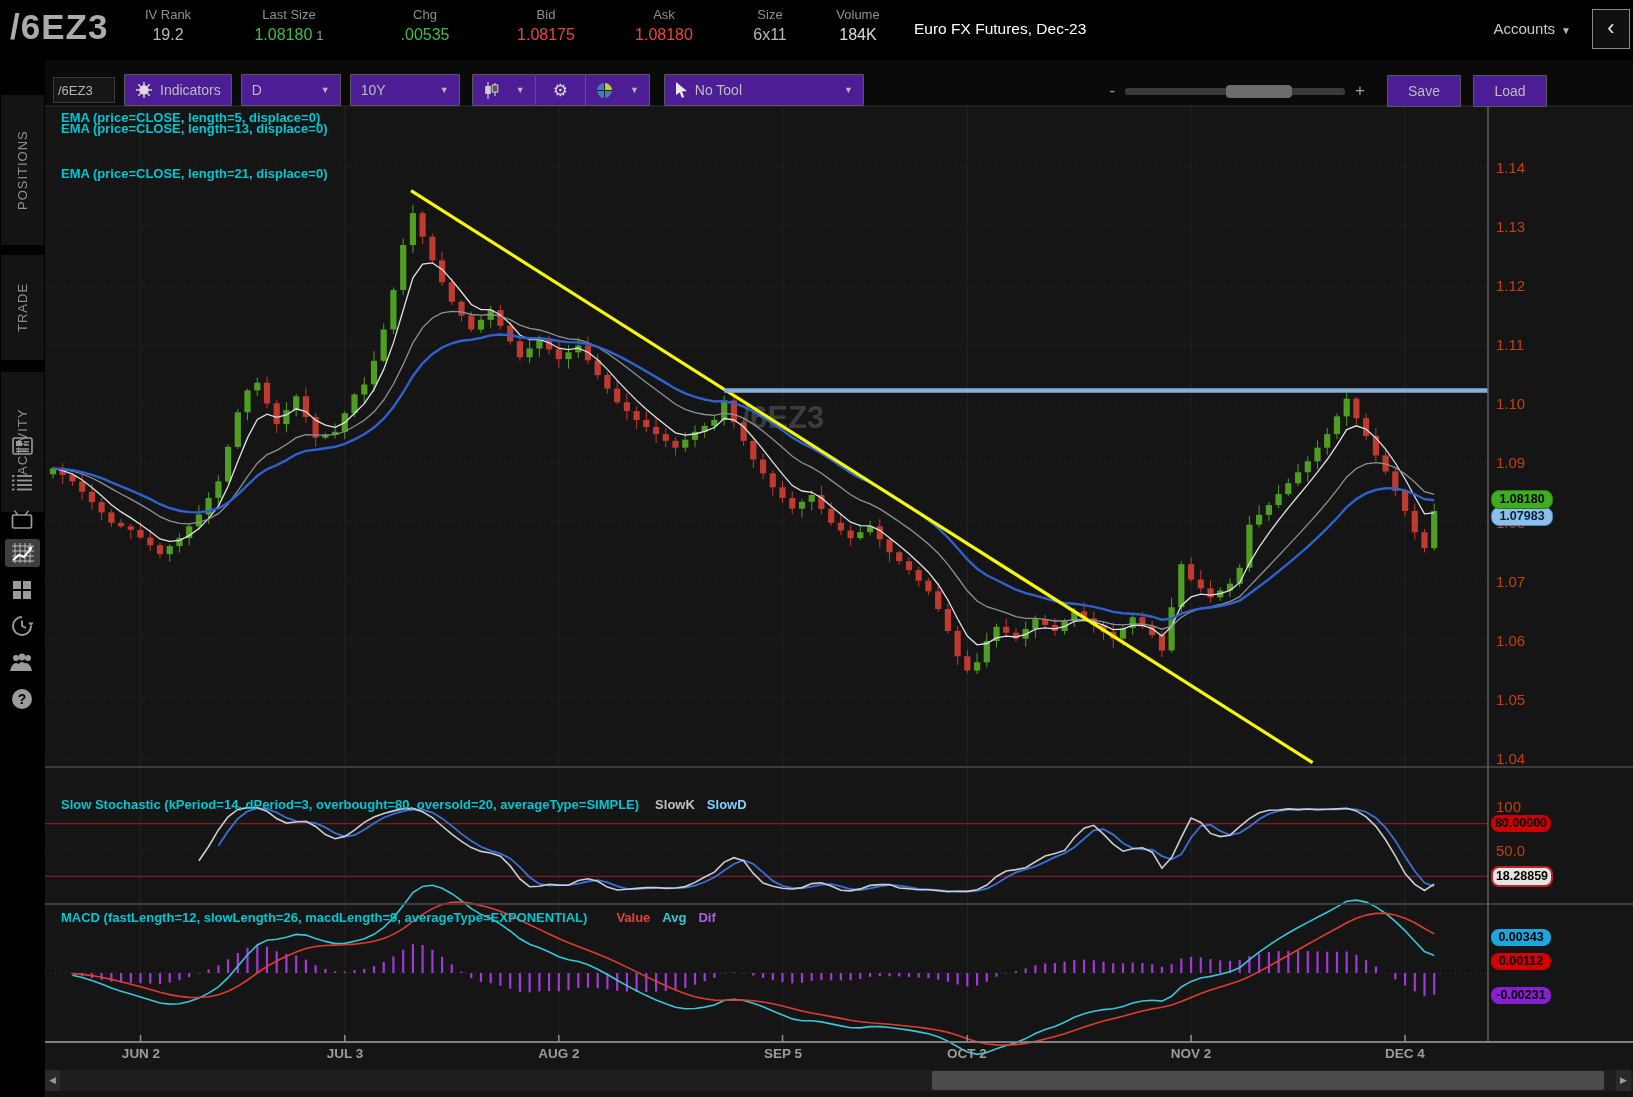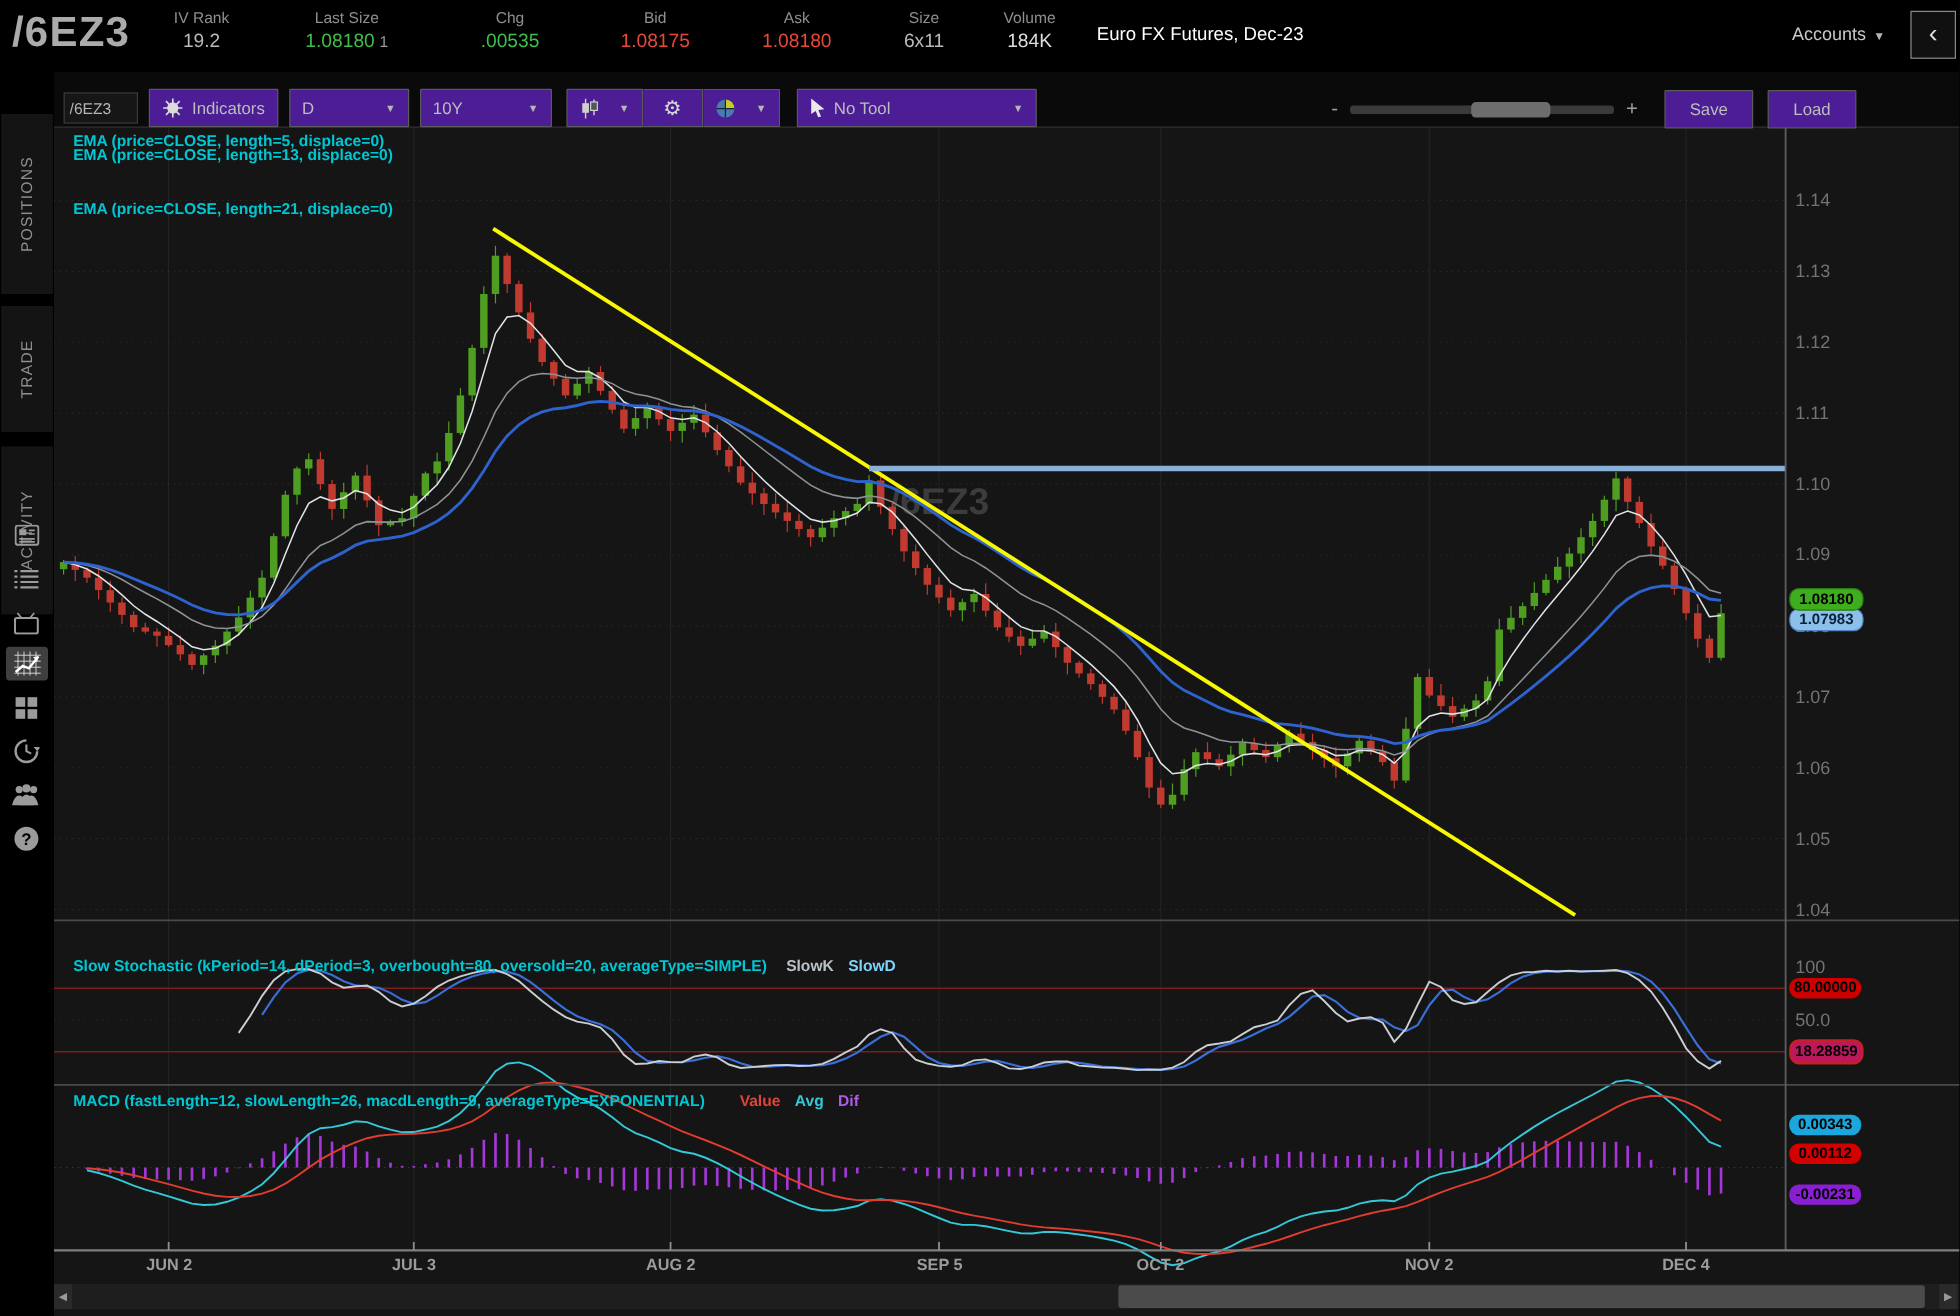--- a/index.html
+++ b/index.html
@@ -50,28 +50,28 @@
   .knob{position:absolute;left:46%;top:-3px;width:66px;height:13px;background:#6d6d6d;border-radius:4px;}
   .savebtn{width:52px;justify-content:center;margin-left:12px;}
   
   .chart-layer{position:absolute;inset:0;z-index:1;}
   #chartSvg{position:absolute;left:0;top:0;}
   .stud{position:absolute;font-size:13px;font-weight:bold;color:#00c6d2;white-space:nowrap;z-index:3;}
   .ema1{left:61px;top:110px;} .ema2{left:61px;top:121px;} .ema3{left:61px;top:166px;}
   .stochlab{left:61px;top:797px;} .macdlab{left:61px;top:910px;}
   .stud .lk{color:#b9c2c8;margin-left:16px;} .stud .ld{color:#7dd3fc;margin-left:12px;}
   .stud .mv{color:#e04438;margin-left:29px;} .stud .ma{color:#35c8d8;margin-left:12px;} .stud .md{color:#b05ce8;margin-left:12px;}
-  .axis-label{position:absolute;color:#737373;font-size:15px;z-index:2;}
+  .axis-label{position:absolute;color:#c2410c;font-size:15px;z-index:2;}
   .date-label{position:absolute;color:#9c9c9c;font-size:13.5px;font-weight:bold;transform:translateX(-50%);z-index:2;}
   .bubble{position:absolute;left:1491px;width:60px;height:17px;line-height:17px;text-align:center;
           font-size:12.5px;font-weight:bold;color:#000;border-radius:8px;z-index:4;}
   .bb-last{top:490px;background:#3fae1e;border:1px solid #2a7a12;z-index:5;}
   .bb-ema{top:507px;background:#8cc0ea;border:1px solid #4e84bc;color:#09213a;}
   .bb-sob{top:815px;background:#cc0000;}
-  .bb-slast{top:866px;background:#be185d;border:2px solid #c32222;width:58px;}
+  .bb-slast{top:866px;background:#e5e5e5;border:2px solid #c32222;width:58px;}
   .bb-mavg{top:929px;background:#1ba7dc;}
   .bb-mval{top:953px;background:#d40000;}
   .bb-mdif{top:987px;background:#8a1ed2;}
   
   .scrollbar{position:absolute;left:45px;right:0;top:1070px;height:21px;background:#1e1e1e;z-index:6;}
   .sb-handle{position:absolute;left:887px;width:672px;top:1px;height:19px;background:#4b4b4b;border-radius:2px;}
   .sb-arrow{position:absolute;top:0;width:15px;height:21px;color:#9a9a9a;font-size:9px;line-height:21px;
             text-align:center;background:#2a2a2a;}
   .sb-left{left:0;} .sb-right{right:2px;}
 </style>

